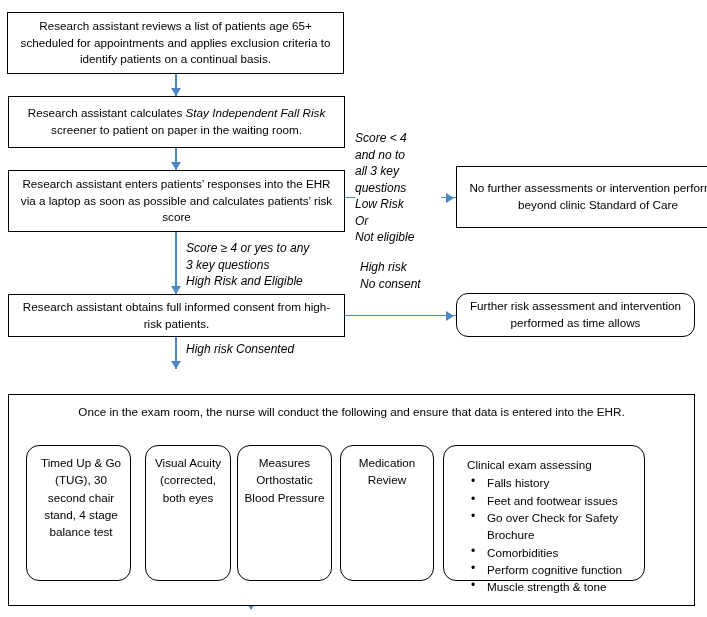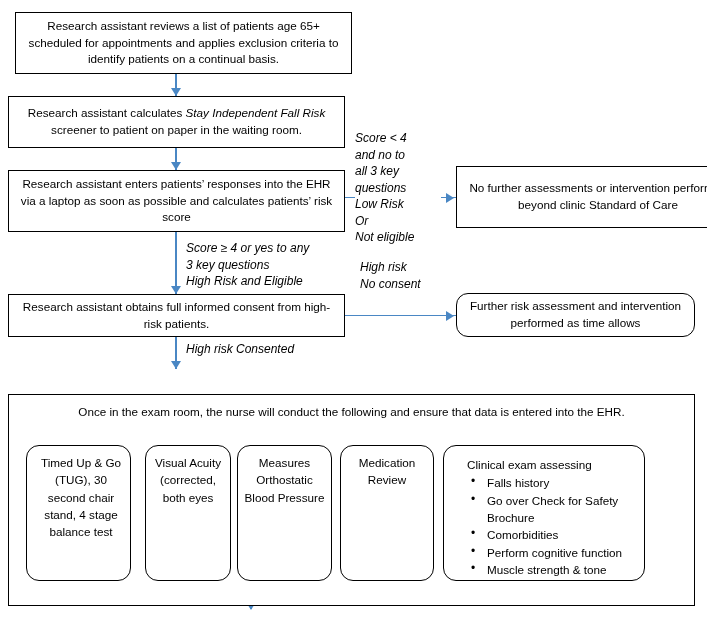--- a/index.html
+++ b/index.html
@@ -129,21 +129,21 @@
     left: 4px;
     top: -1px;
     font-size: 12px;
   }
 </style>
 </head>
 <body>
 
 <div id="canvas">
 
-  <div class="pbox" style="left:15px; top:12px; width:337px; height:62px;">
+  <div class="pbox" style="left:7px; top:12px; width:337px; height:62px;">
     <span class="txt">Research assistant reviews a list of patients age 65+ scheduled for appointments and applies exclusion criteria to identify patients on a continual basis.</span>
   </div>
 
   <div class="vline" style="left:175px; top:74px; height:22px;"></div>
   <div class="arrow-down" style="left:171px; top:88px;"></div>
 
   <div class="pbox" style="left:8px; top:96px; width:337px; height:52px;">
     <span class="txt"><span>Research assistant calculates </span><span class="ital">Stay Independent Fall Risk</span><span> screener to patient on paper in the waiting room.</span></span>
   </div>
 
@@ -199,20 +199,21 @@
     <div class="taskbox" style="left:136px; top:50px; width:86px; height:136px;">Visual Acuity (corrected, both eyes</div>
 
     <div class="taskbox" style="left:228px; top:50px; width:95px; height:136px;">Measures Orthostatic Blood Pressure</div>
 
     <div class="taskbox" style="left:331px; top:50px; width:94px; height:136px;">Medication Review</div>
 
     <div class="taskbox wide" style="left:434px; top:50px; width:202px; height:136px;">
       <span class="tb-title">Clinical exam assessing</span>
       <ul class="tb-list">
         <li>Falls history</li>
+        <li>Feet and footwear issues</li>
         <li>Go over Check for Safety Brochure</li>
         <li>Comorbidities</li>
         <li>Perform cognitive function</li>
         <li>Muscle strength &amp; tone</li>
       </ul>
     </div>
   </div>
 
   <div class="vline" style="left:250px; top:580px; height:29px;"></div>
   <div class="arrow-down" style="left:246px; top:602px;"></div>

